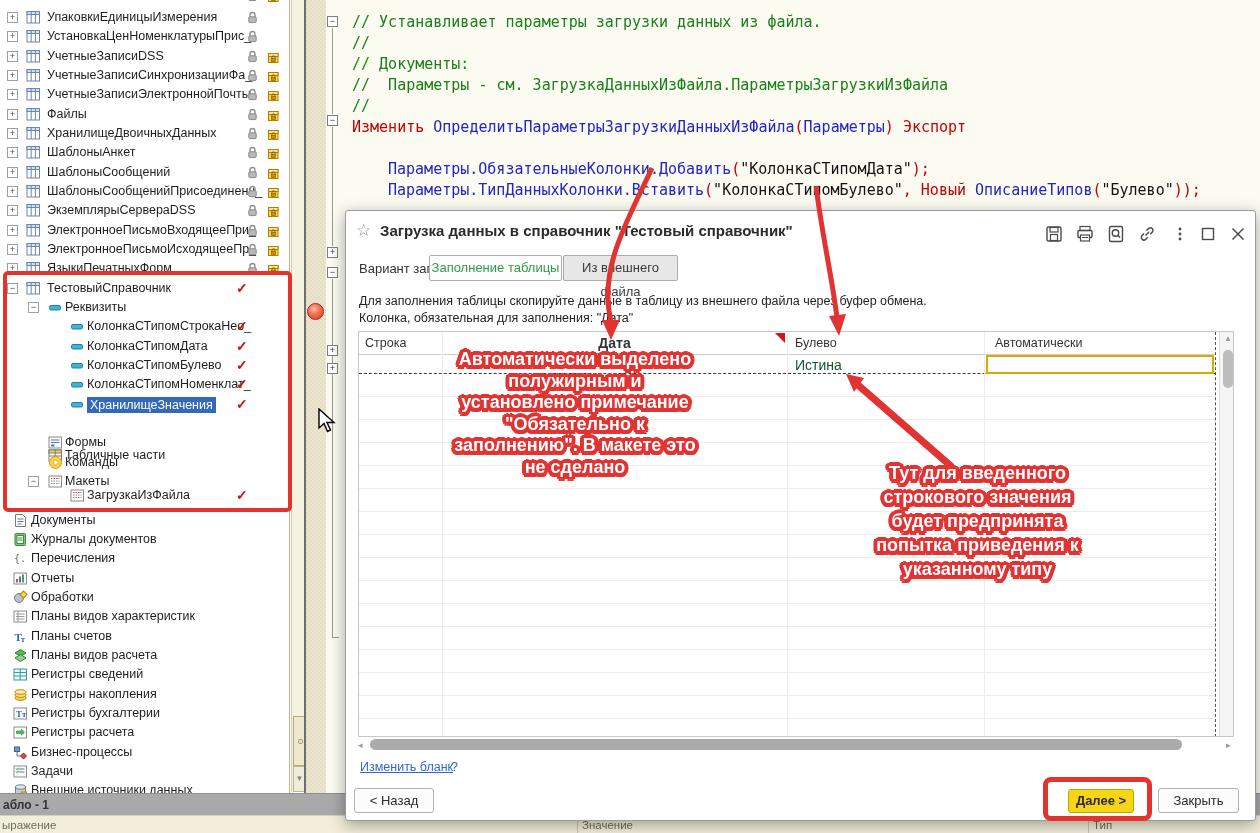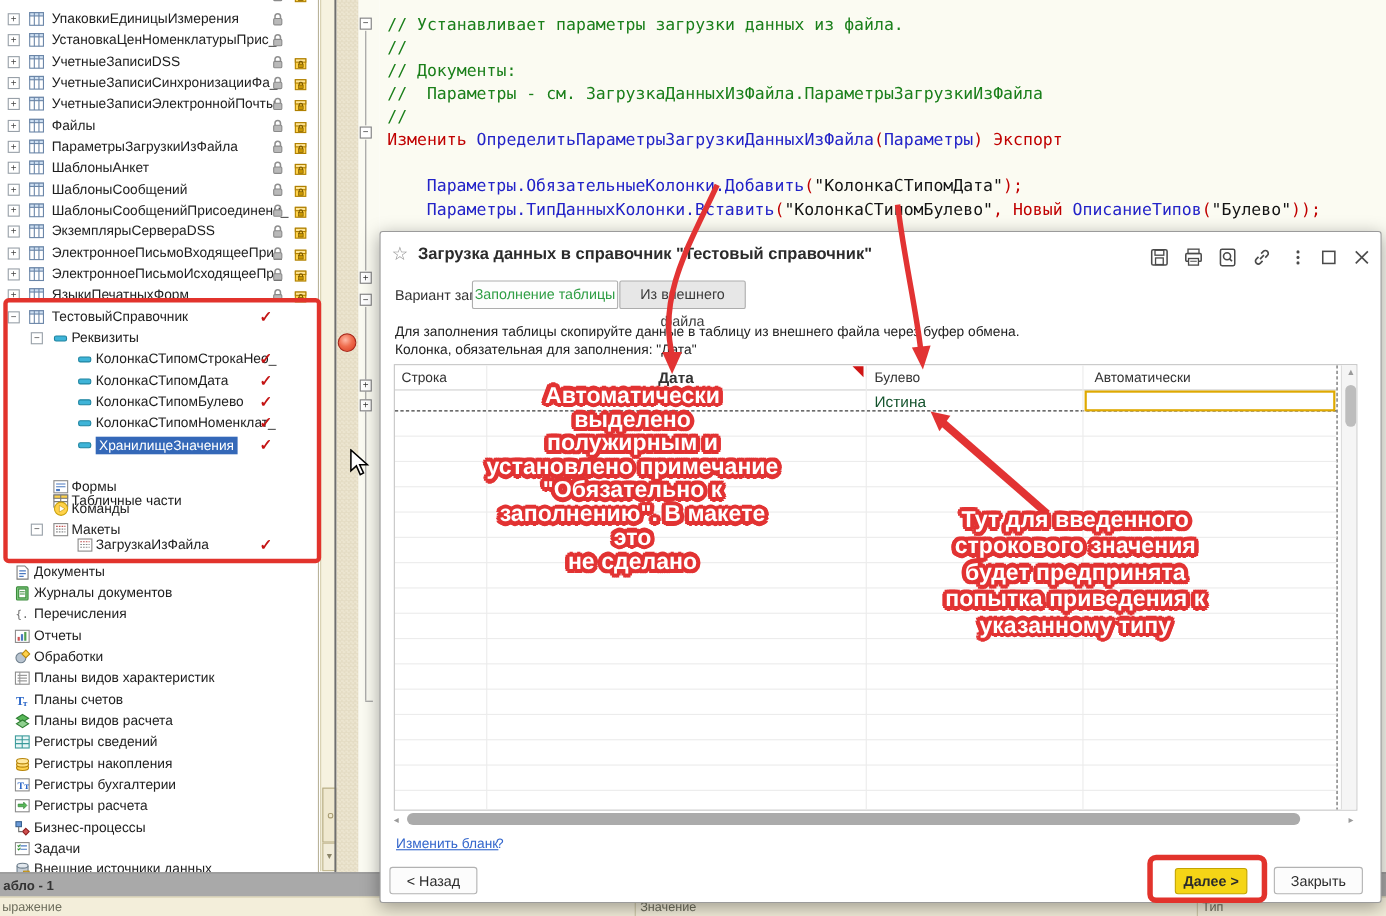--- a/index.html
+++ b/index.html
@@ -87,21 +87,21 @@
   .btn{position:absolute;height:25px;box-sizing:border-box;border:1px solid #b2b2b2;border-radius:3px;background:#fcfcfc;
      font-size:13px;color:#2b2b2b;text-align:center;line-height:23px;cursor:pointer;}
   #btn-back{left:8px;top:577px;width:80px;}
   #btn-next{left:722px;top:578px;width:66px;height:24px;background:#f5d516;border-color:#c3a400;font-weight:bold;line-height:22px;}
   #btn-close{left:812px;top:577px;width:81px;}
 
   
   #arrows{left:0;top:0;width:1260px;height:833px;z-index:20;pointer-events:none;}
   #redbox-tree{left:3px;top:271px;width:281px;height:233px;border:4px solid #e2332c;border-radius:5px;z-index:21;pointer-events:none;}
   #redbox-next{left:1043px;top:777px;width:109px;height:44px;border:5px solid #e2332c;border-radius:8px;z-index:21;pointer-events:none;box-sizing:border-box;}
-  .note{position:absolute;z-index:22;text-align:center;font-weight:bold;font-size:21px;line-height:21.5px;color:#fff;pointer-events:none;
+  .note{position:absolute;z-index:22;text-align:center;font-weight:bold;font-size:18px;line-height:21.5px;color:#fff;pointer-events:none;
     text-shadow:4px 0 0 #e23333,3.5px 2px 0 #e23333,2px 3.5px 0 #e23333,0 4px 0 #e23333,-2px 3.5px 0 #e23333,
       -3.5px 2px 0 #e23333,-4px 0 0 #e23333,-3.5px -2px 0 #e23333,-2px -3.5px 0 #e23333,0 -4px 0 #e23333,
       2px -3.5px 0 #e23333,3.5px -2px 0 #e23333,2px 0 0 #e23333,-2px 0 0 #e23333,0 2px 0 #e23333,0 -2px 0 #e23333,
       1.4px 1.4px 0 #e23333,-1.4px 1.4px 0 #e23333,1.4px -1.4px 0 #e23333,-1.4px -1.4px 0 #e23333;}
   #note1{left:440px;top:349px;width:270px;}
   #note2{left:840px;top:461px;width:275px;line-height:24px;}
   #cursor{left:318px;top:408px;z-index:30;pointer-events:none;}
 </style>
 </head>
 <body>
@@ -280,21 +280,21 @@
       <div class="trow" style="top: 123.98px;">
         <span class="exp" style="left:7px">+</span>
         <span class="icn" style="left:26px">
           <svg width="15" height="15" viewBox="0 0 15 15">
             <rect x="1" y="1.5" width="12.5" height="11.5" fill="#fff" stroke="#6b86a8"></rect>
             <rect x="1" y="1.5" width="12.5" height="3" fill="#cfe0f2" stroke="#6b86a8"></rect>
             <line x1="5.2" y1="1.5" x2="5.2" y2="13" stroke="#6b86a8"></line>
             <line x1="9.4" y1="1.5" x2="9.4" y2="13" stroke="#6b86a8"></line>
           </svg>
         </span>
-        <span class="lbl" style="left:47px">ПараметрыЗагрузкиИзФайла</span>
+        <span class="lbl" style="left:47px">ХранилищеДвоичныхДанных</span>
         <span class="icn" style="left:245px">
           <svg width="15" height="15" viewBox="0 0 15 15">
             <path d="M5 7 v-2 a2.5 2.5 0 0 1 5 0 v2" fill="none" stroke="#8f8f8f" stroke-width="1.4"></path>
             <rect x="3.8" y="6.8" width="7.4" height="5.8" rx="1" fill="#b9b9b9" stroke="#8a8a8a"></rect>
           </svg>
         </span>
         <span class="icn" style="left:266px">
           <svg width="15" height="15" viewBox="0 0 15 15">
             <rect x="2.5" y="4.5" width="9.5" height="9" fill="#ffd24a" stroke="#b08000"></rect>
             <rect x="2.5" y="4.5" width="9.5" height="3" fill="#ffe494" stroke="#b08000"></rect>

